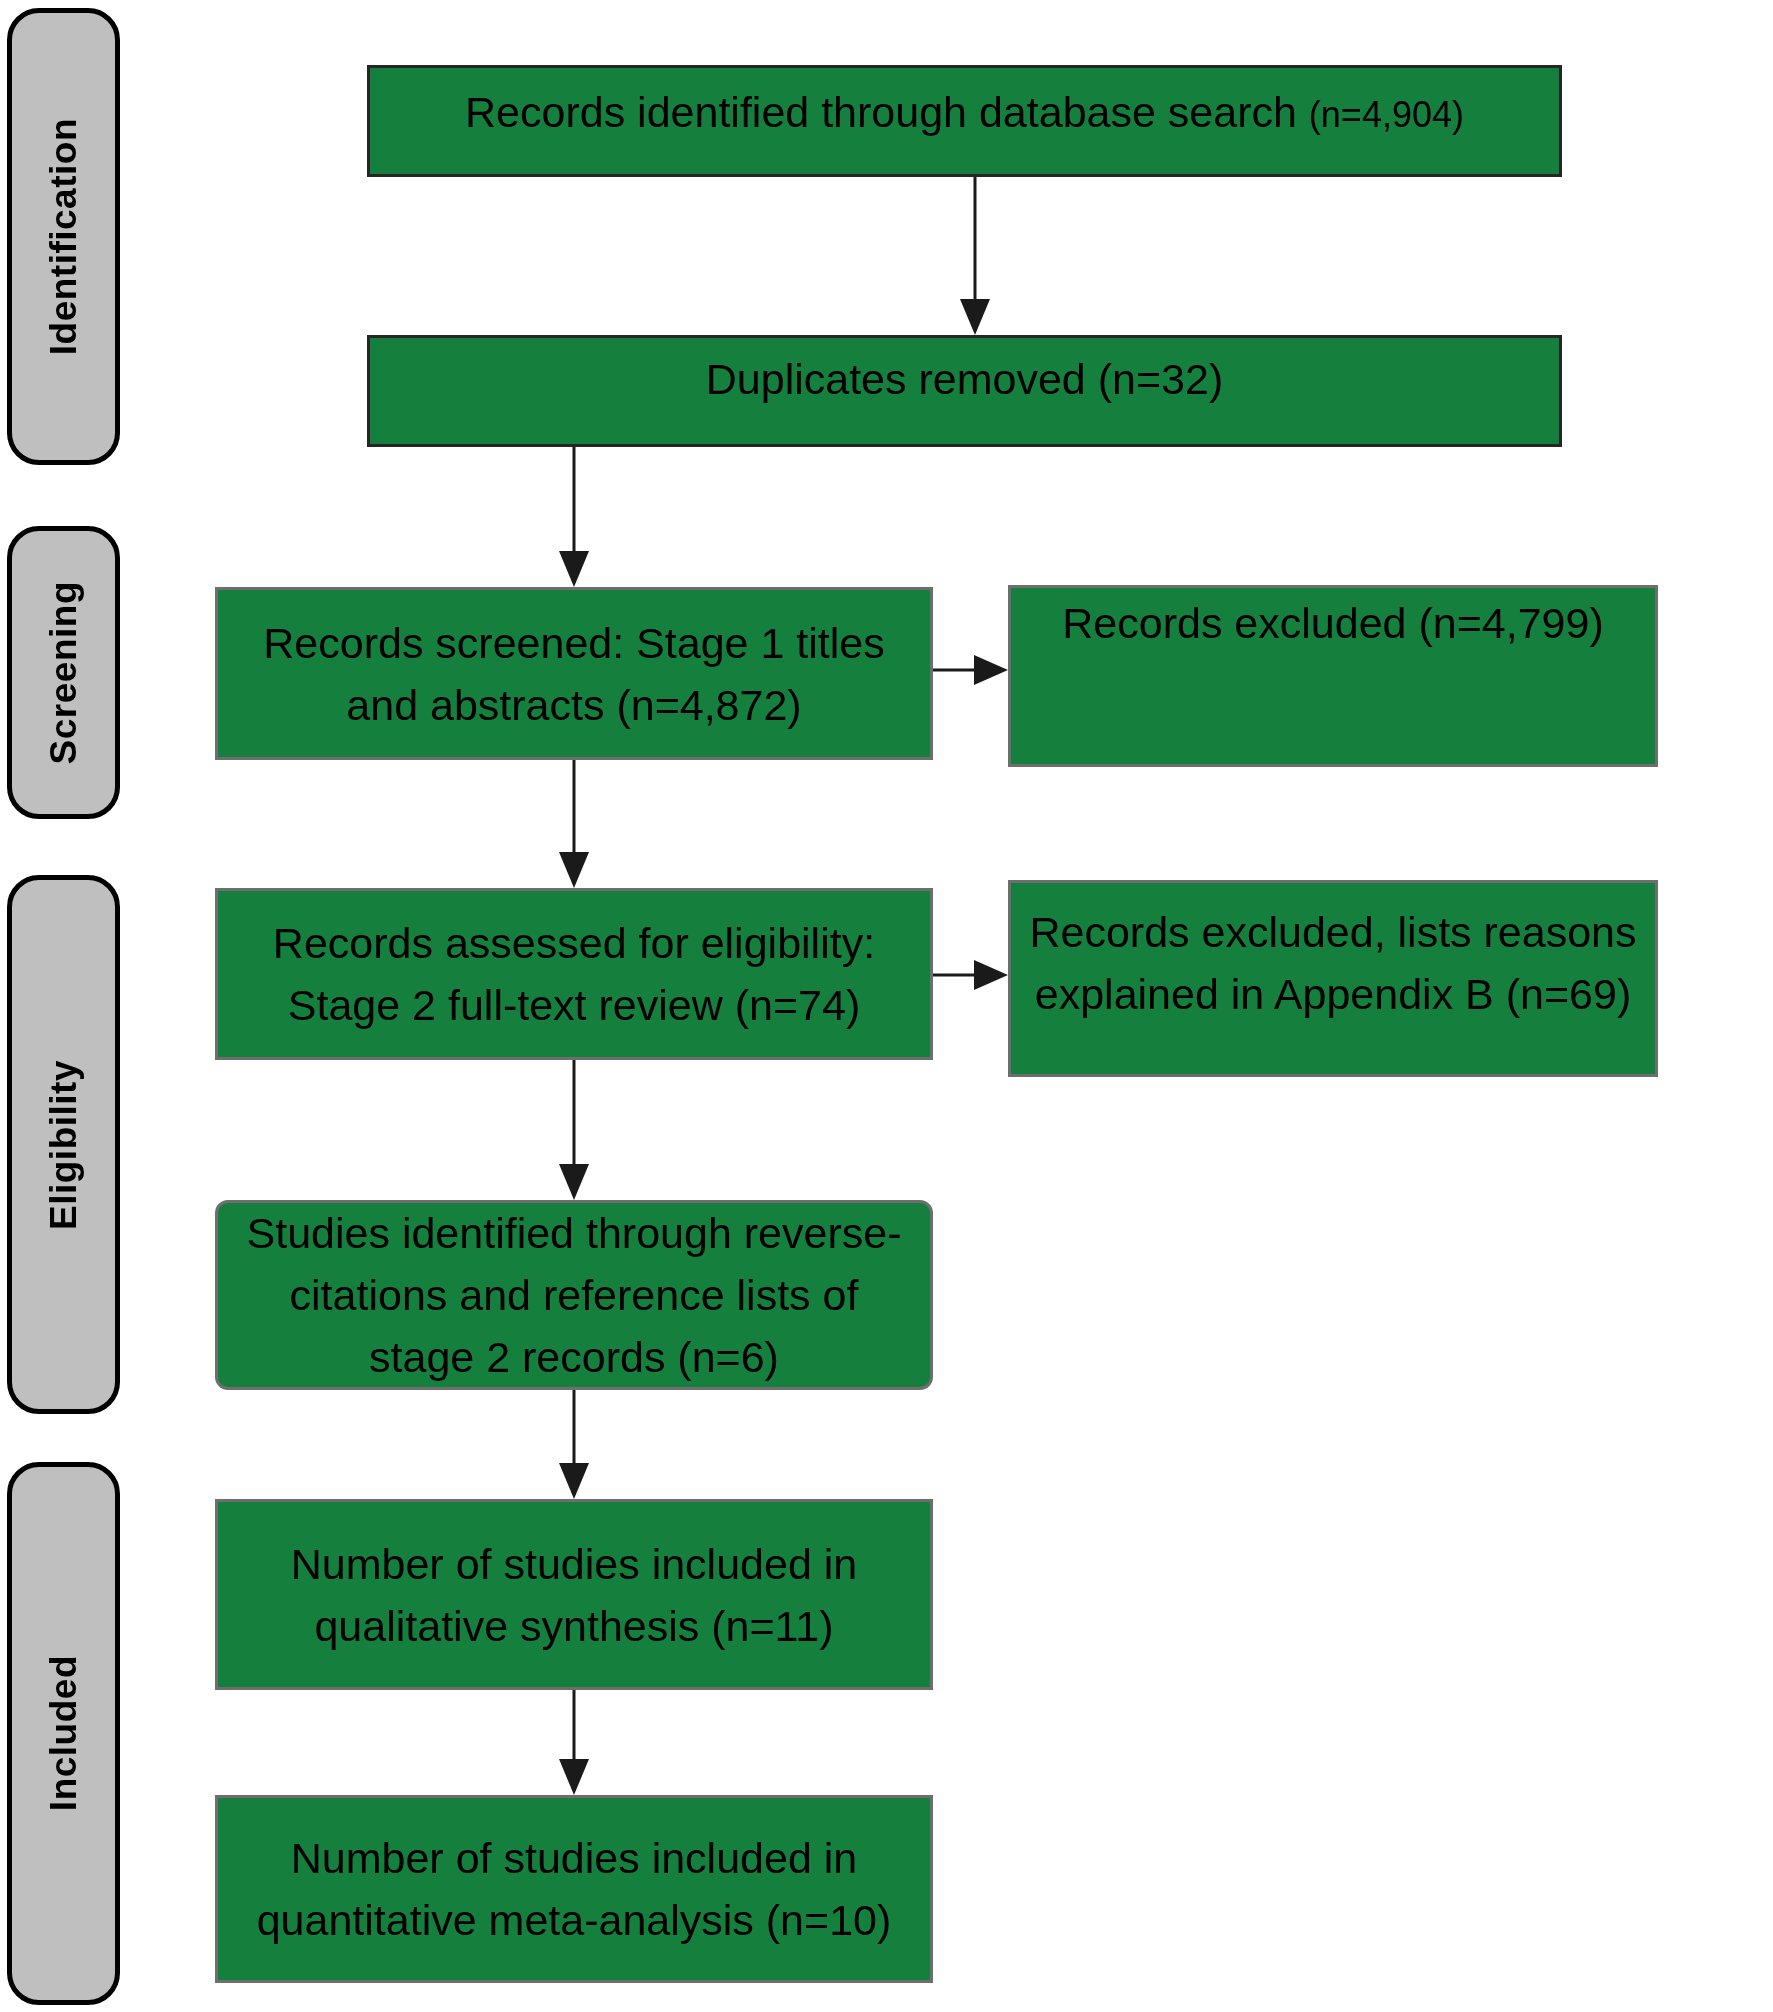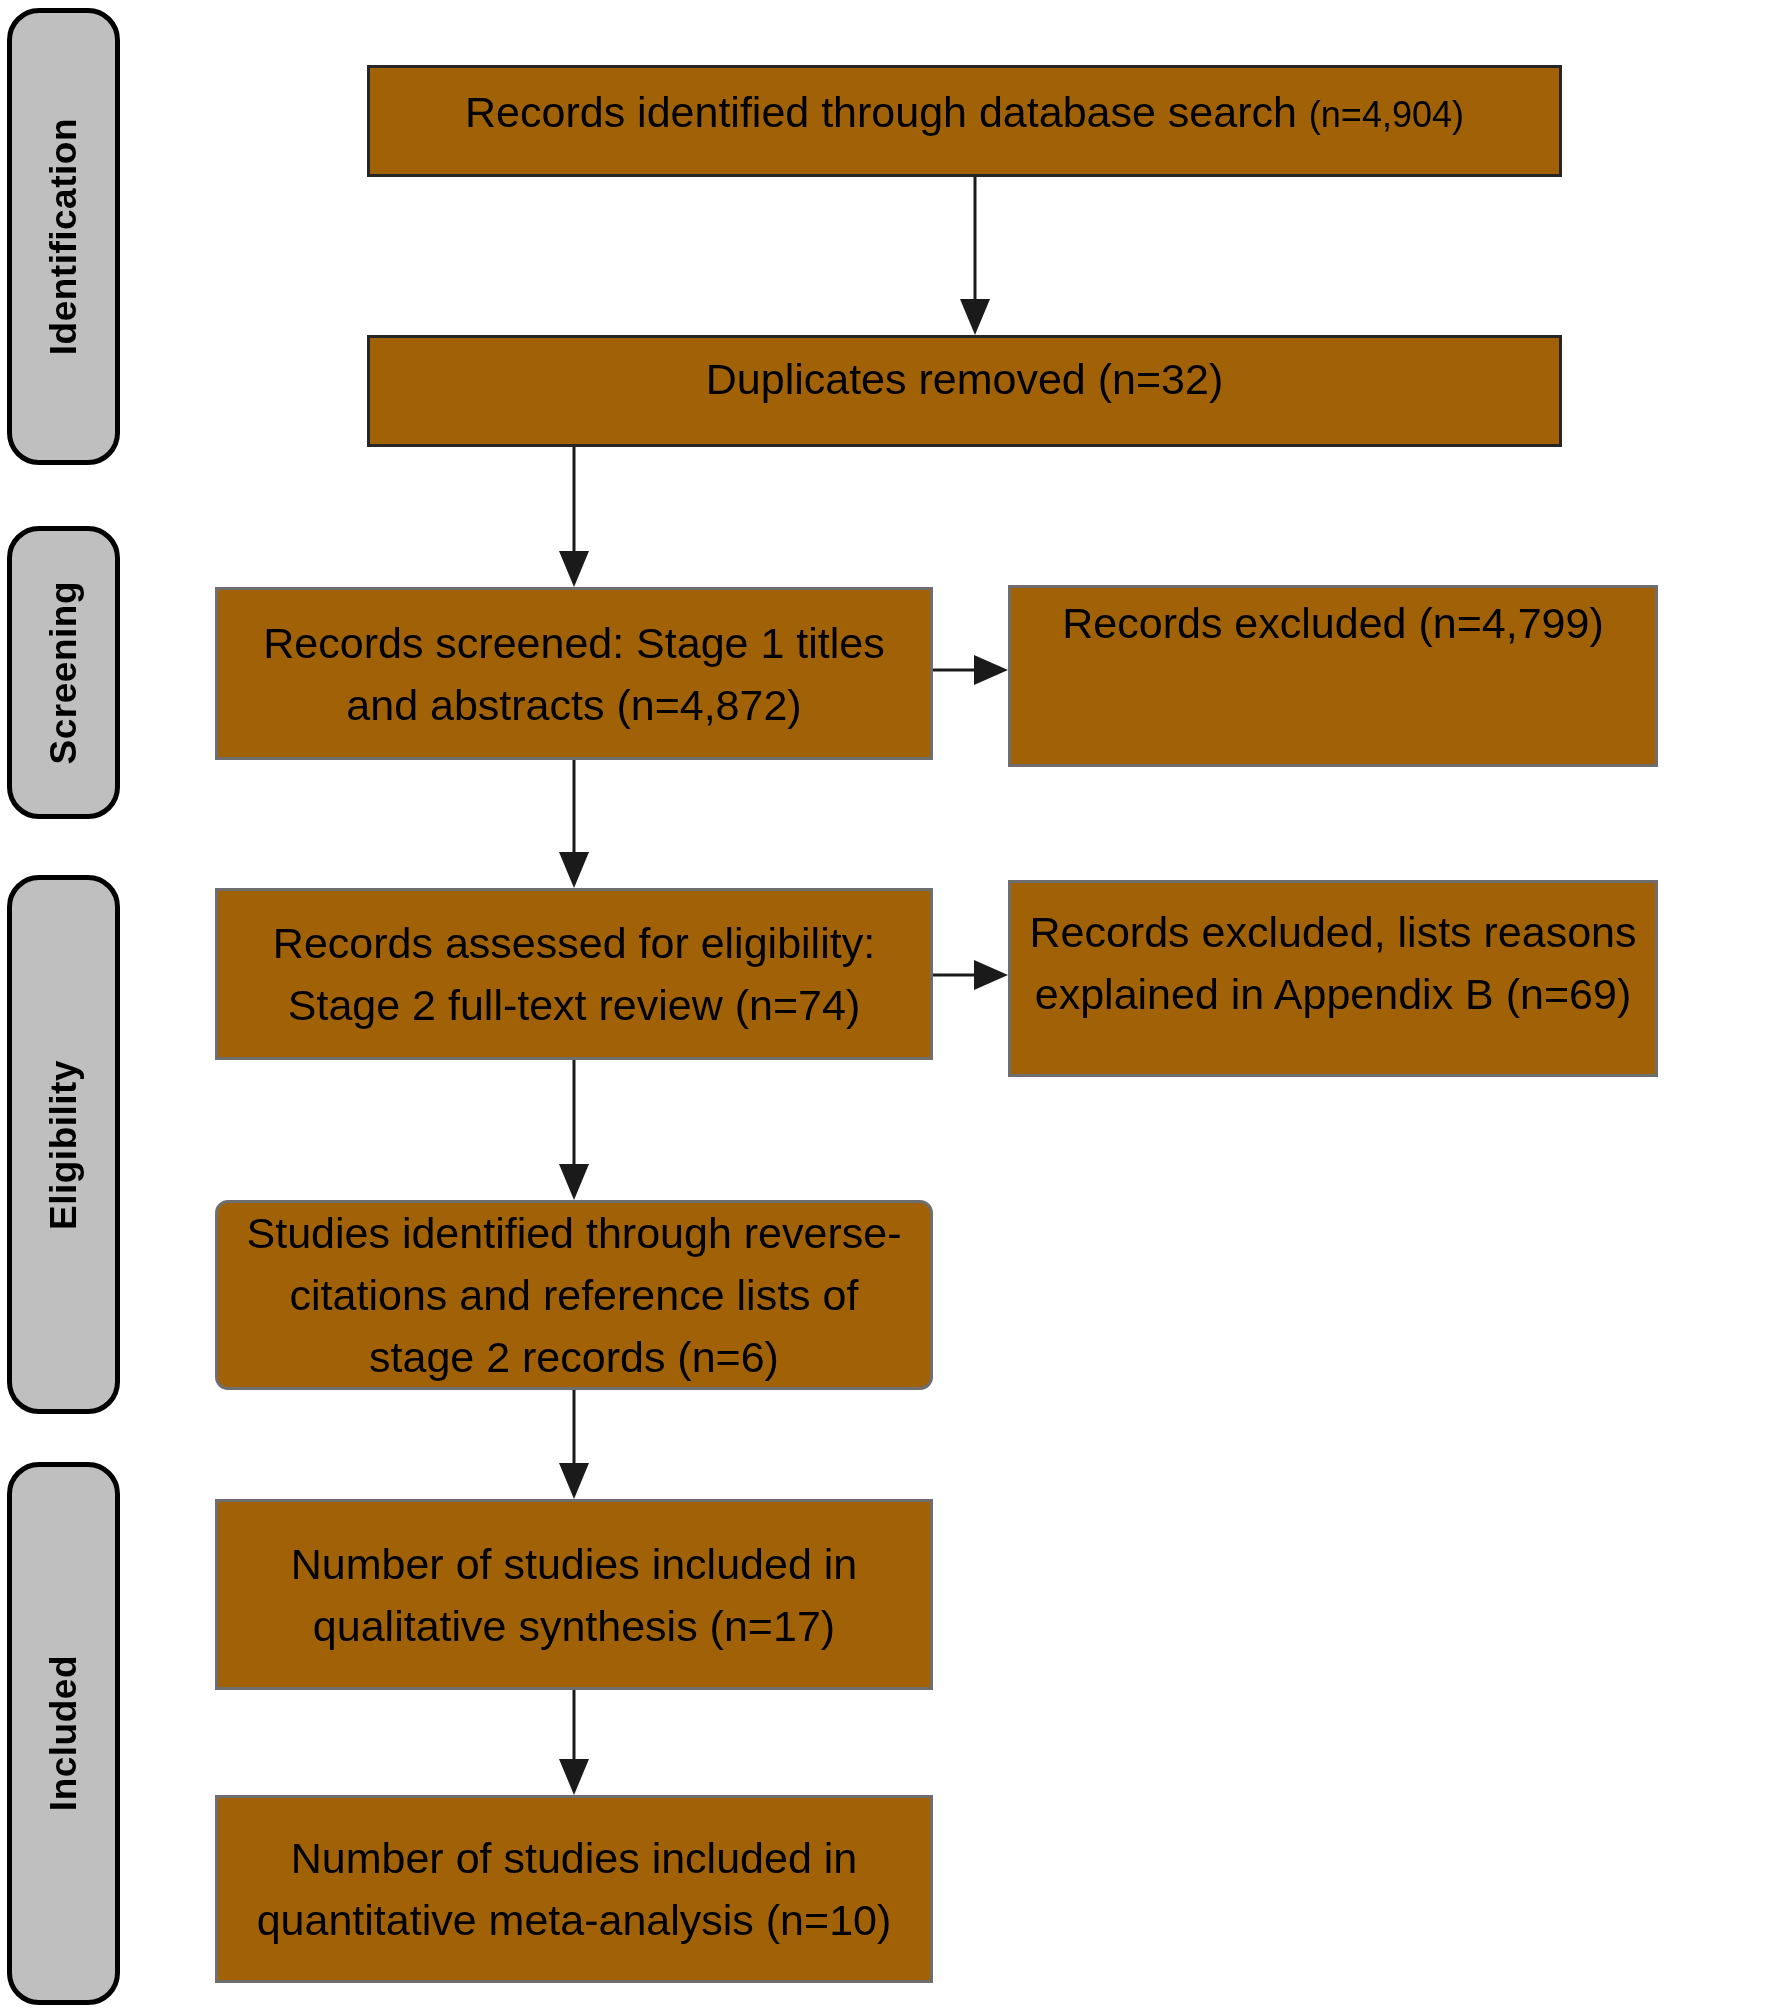--- a/index.html
+++ b/index.html
@@ -31,21 +31,21 @@
     transform:rotate(180deg);
     font-size:37px;
     font-weight:bold;
     letter-spacing:.5px;
     white-space:nowrap;
   }
 
   
   .fbox{
     position:absolute;
-    background:#a16207;
+    background:#15803d;
     border:3px solid #6e6e6e;
     box-sizing:border-box;
     display:flex;
     flex-direction:column;
     justify-content:center;
     text-align:center;
     font-size:43px;
     line-height:62px;
   }
   .fbox.dark{border-color:#262626;}
@@ -164,21 +164,21 @@
     <div class="line">stage 2 records (n=6)</div>
   </div>
 
   <div class="varrow" style="left:559px;top:1390px;height:109px;">
     <div class="shaft" style="height:75px;"></div>
     <div class="head"></div>
   </div>
 
   <div class="fbox" style="left:215px;top:1499px;width:718px;height:191px;">
     <div class="line">Number of studies included in</div>
-    <div class="line">qualitative synthesis (n=17)</div>
+    <div class="line">qualitative synthesis (n=11)</div>
   </div>
 
   <div class="varrow" style="left:559px;top:1690px;height:105px;">
     <div class="shaft" style="height:71px;"></div>
     <div class="head"></div>
   </div>
 
   <div class="fbox" style="left:215px;top:1795px;width:718px;height:188px;">
     <div class="line">Number of studies included in</div>
     <div class="line">quantitative meta-analysis (n=10)</div>

